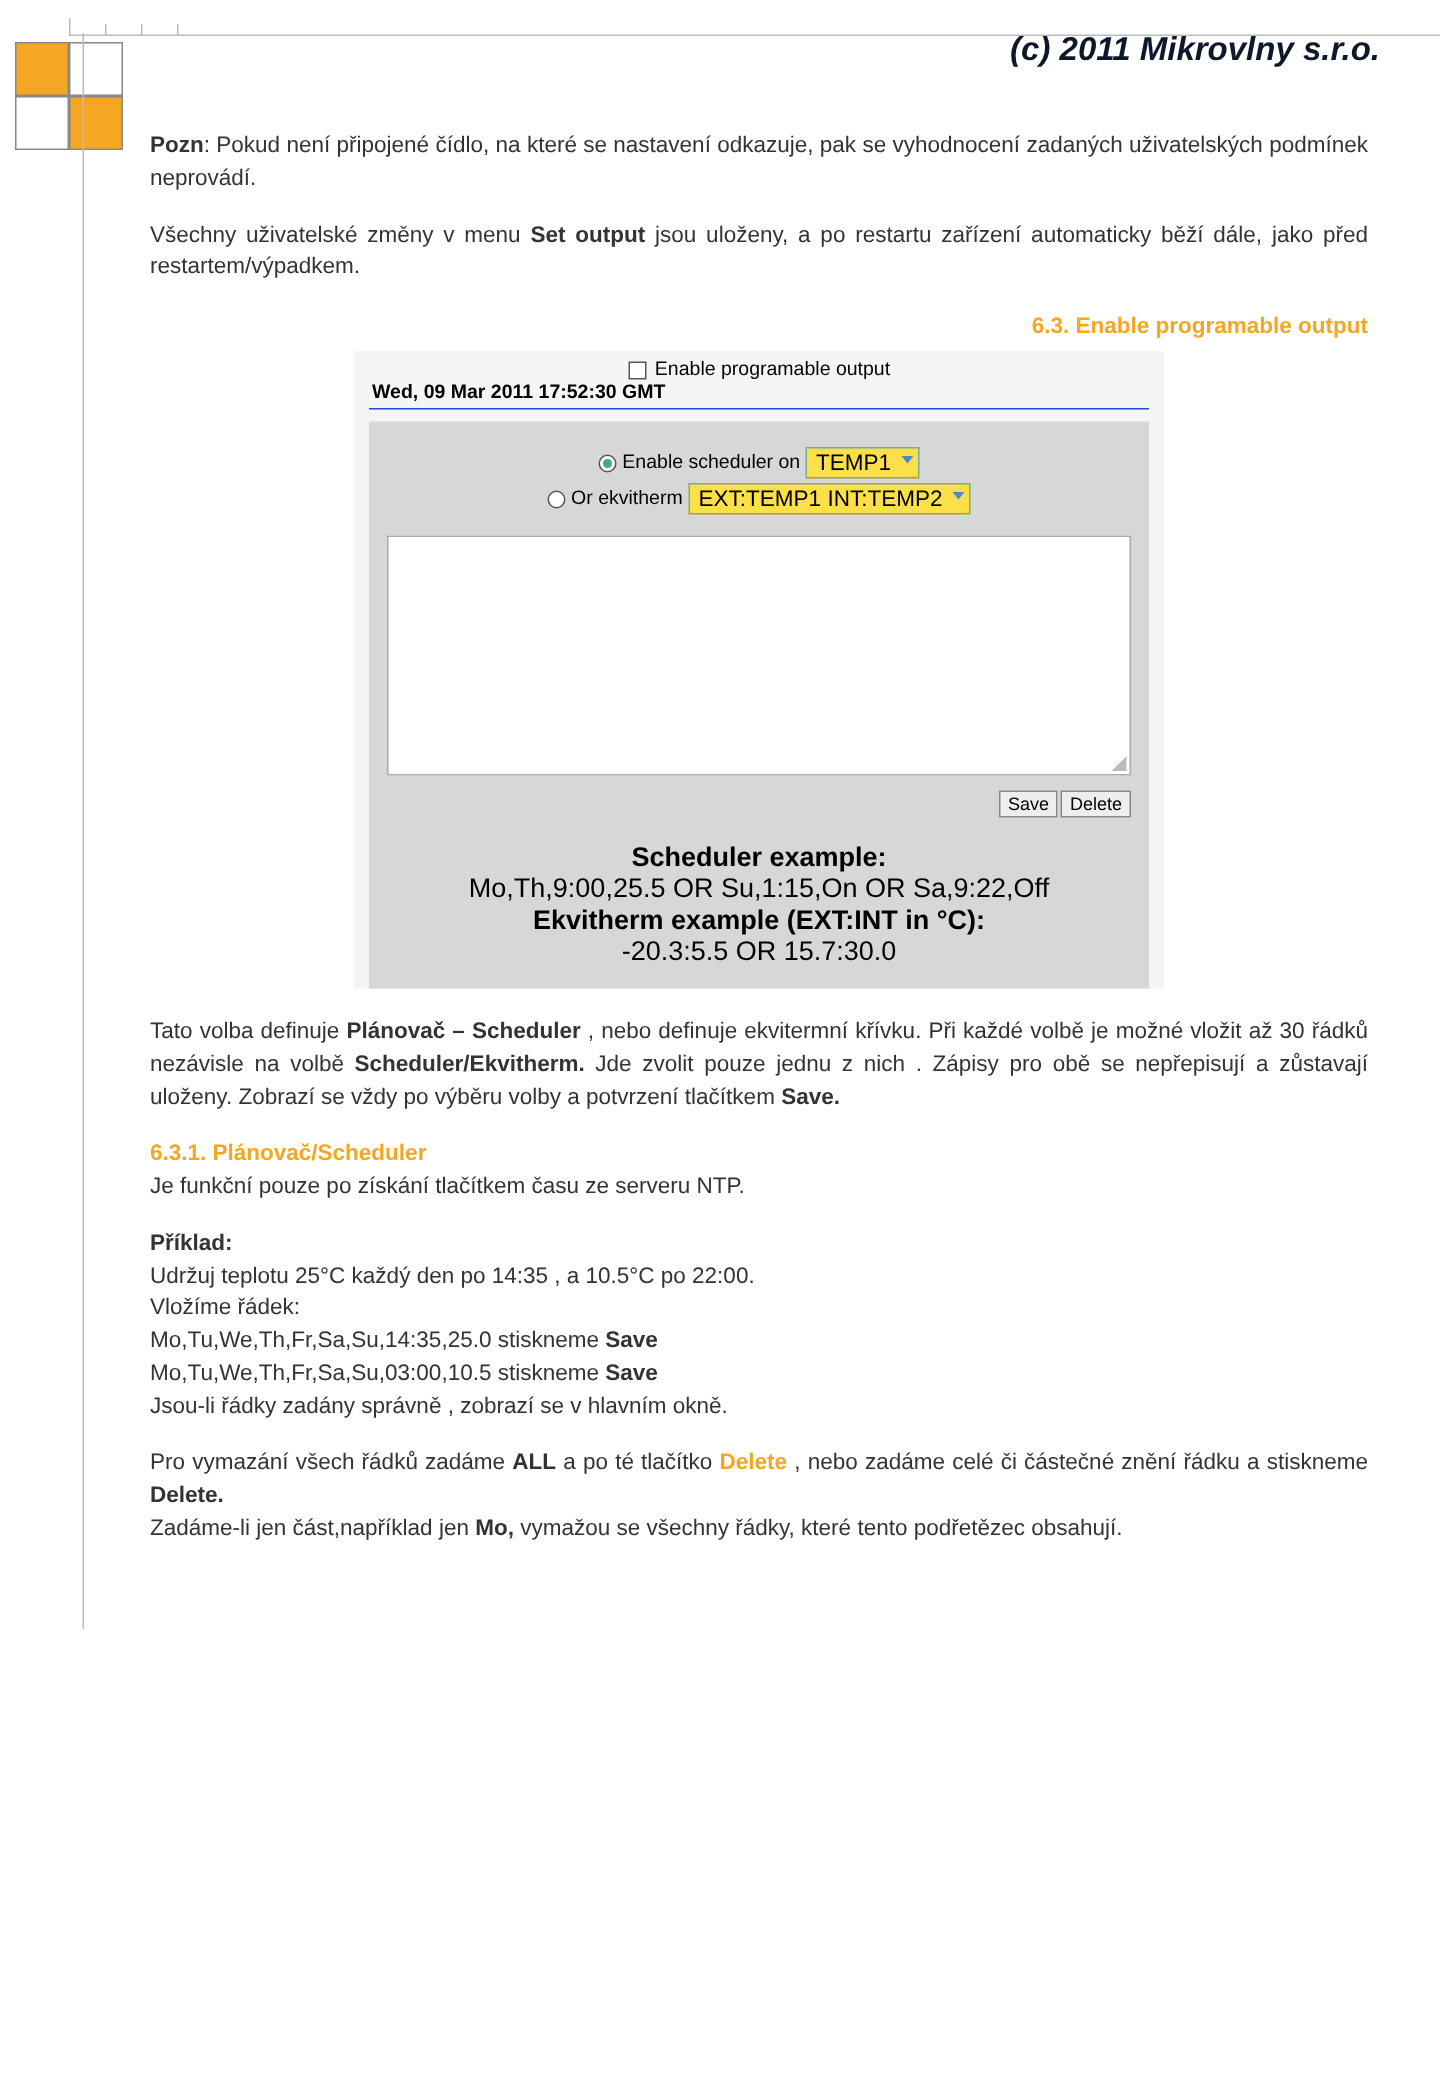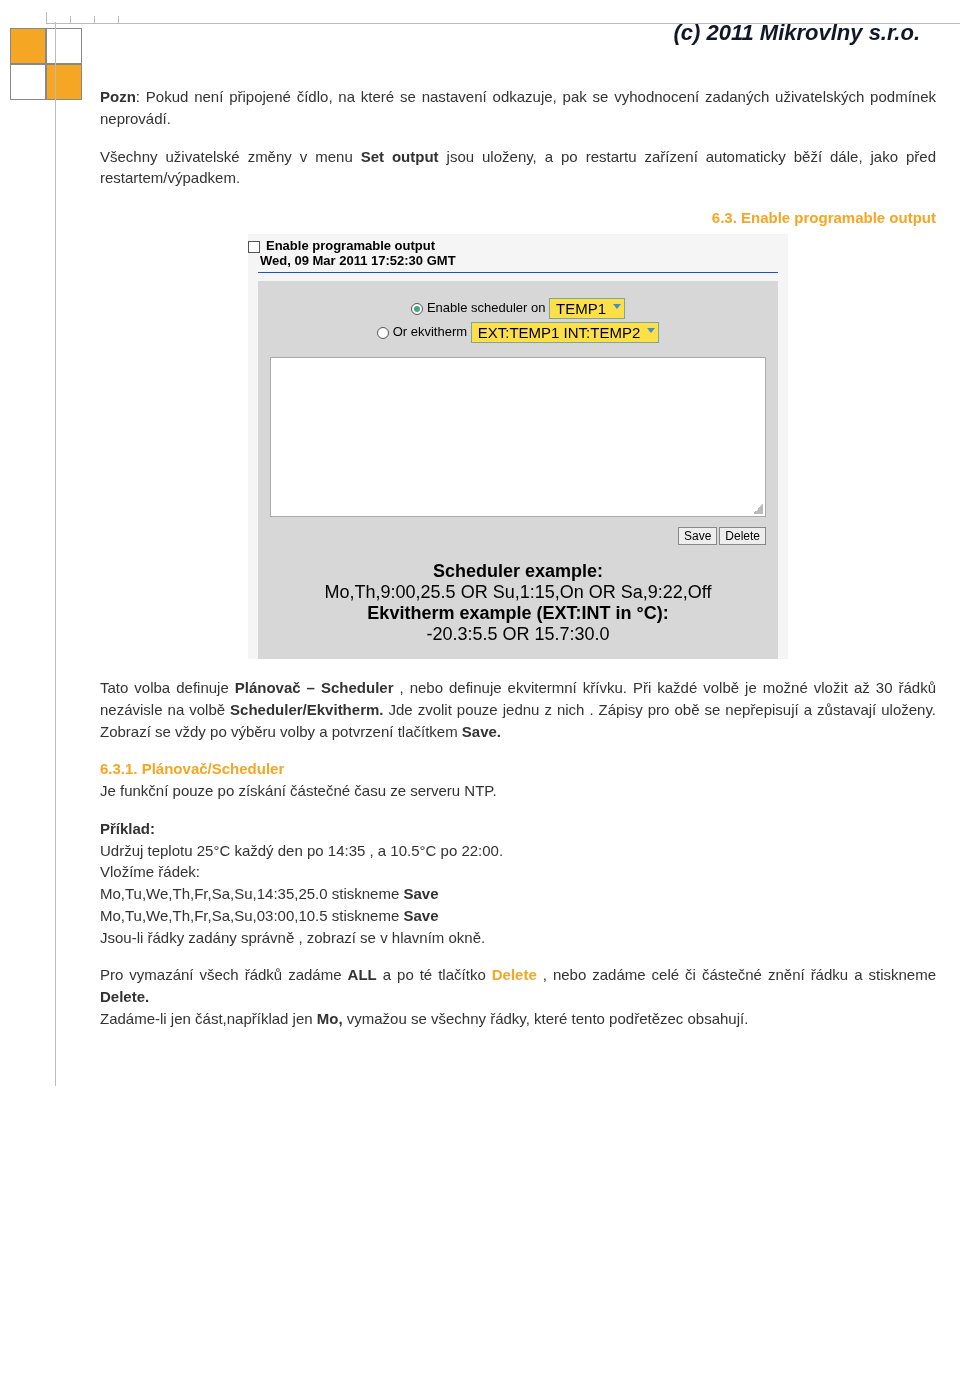--- a/index.html
+++ b/index.html
@@ -52,39 +52,39 @@
   }
   .header-right {
     text-align: right;
     color: #0f172a;
     font-weight: bold;
     font-style: italic;
     font-size: 22px;
     padding: 20px 40px 0 0;
   }
   .content {
-    margin: 40px 24px 0 100px;
+    margin: 40px 48px 0 100px;
   }
   p { margin: 0 0 16px 0; line-height: 1.45; }
   .justify { text-align: justify; }
   h2.sec { color: #f5a623; font-weight: bold; font-size: 15px; margin: 20px 0 8px 0; text-align: right; }
   .ui-panel {
     background: #f5f5f5;
     border: none;
     padding: 0;
     margin: 4px auto 18px auto;
     width: 540px;
     font-family: Arial, sans-serif;
     font-size: 13px;
     color: #000;
   }
   .ui-title-row {
-    text-align: left;
+    text-align: center;
     padding: 4px 0 0 0;
-    font-weight: bold;
+    font-weight: normal;
   }
   .ui-title-row .cb {
     display: inline-block; width: 12px; height: 12px; border: 1px solid #555;
     vertical-align: middle; margin-right: 6px; background: #fff;
   }
   .ui-date {
     font-weight: bold; padding: 0 0 4px 2px; border-bottom: 1px solid #1d4ed8;
     text-align: left;
     margin: 0 10px;
   }
@@ -188,21 +188,21 @@
         </div>
       </div>
     </div>
 
     <p class="justify">
       <span>Tato volba definuje </span><span class="subhead">Plánovač – Scheduler</span><span> , nebo definuje ekvitermní křívku. Při každé volbě je možné vložit až 30 řádků nezávisle na volbě </span><span class="subhead">Scheduler/Ekvitherm.</span><span> Jde zvolit pouze jednu z nich . Zápisy pro obě se nepřepisují a zůstavají uloženy. Zobrazí se vždy po výběru volby a potvrzení tlačítkem </span><span class="subhead">Save.</span>
     </p>
 
     <p style="margin-bottom:16px;">
       <span class="orange-inline">6.3.1. Plánovač/Scheduler</span><br>
-      <span>Je funkční pouze po získání částečné času ze serveru NTP.</span><br>
+      <span>Je funkční pouze po získání tlačítkem času ze serveru NTP.</span><br>
     </p>
 
     <p>
       <span class="subhead">Příklad:</span><br>
       <span>Udržuj teplotu 25°C každý den po 14:35 ,  a 10.5°C po 22:00.</span><br>
       <span>Vložíme řádek:</span><br>
       <span>Mo,Tu,We,Th,Fr,Sa,Su,14:35,25.0  stiskneme </span><span class="subhead">Save</span><br>
       <span>Mo,Tu,We,Th,Fr,Sa,Su,03:00,10.5 stiskneme </span><span class="subhead">Save</span><br>
       <span>Jsou-li řádky zadány správně , zobrazí se v hlavním okně.</span>
     </p>

